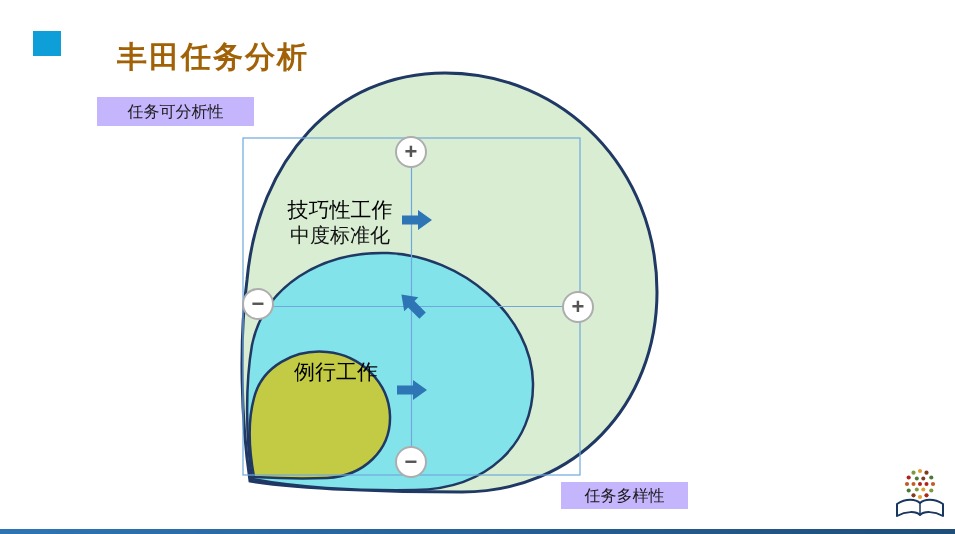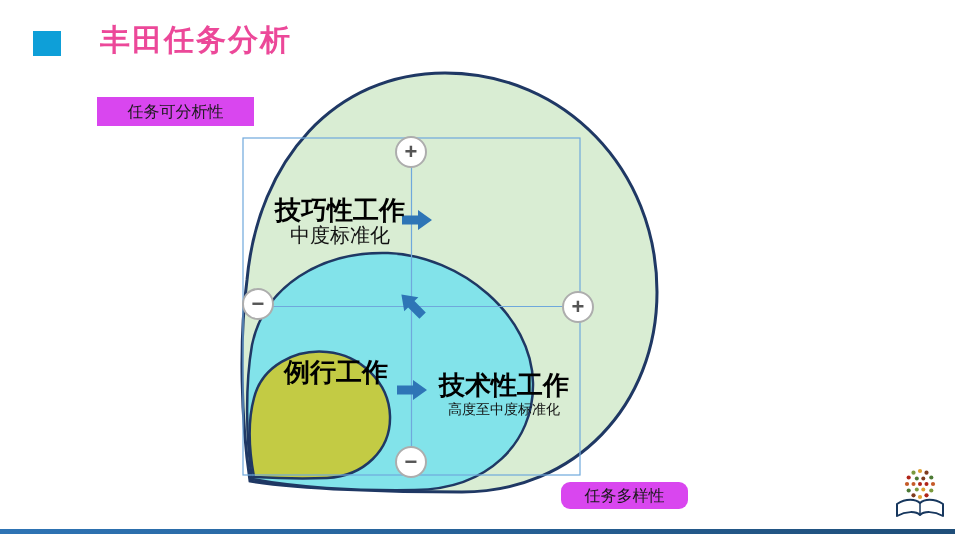--- a/index.html
+++ b/index.html
@@ -4,44 +4,44 @@
 <style>
   html,body{margin:0;padding:0;background:#fff;}
   .slide{
     position:relative;width:955px;height:534px;background:#ffffff;
     font-family:"Liberation Sans",sans-serif;overflow:hidden;
   }
   
   .title-bullet{position:absolute;left:33px;top:31px;width:28px;height:25px;background:#0E9FD8;}
   .page-title{
     position:absolute;left:100px;top:20px;font-size:30px;font-weight:700;
-    color:#ec4899;letter-spacing:2px;margin:0;
+    color:#a16207;letter-spacing:2px;margin:17px;
   }
   
   .tag{
-    position:absolute;background:#d946ef;color:#1a1a1a;font-size:16px;
+    position:absolute;background:#c4b5fd;color:#1a1a1a;font-size:16px;
     text-align:center;line-height:29px;
   }
   .tag-analyzability{left:97px;top:97px;width:157px;height:29px;}
-  .tag-variety{left:561px;top:482px;width:127px;height:27px;line-height:27px;border-radius:9px;}
+  .tag-variety{left:561px;top:482px;width:127px;height:27px;line-height:27px;}
   
   .diagram-svg{position:absolute;left:0;top:0;width:955px;height:534px;}
   
   .sign-circle{
     position:absolute;width:32px;height:32px;border-radius:50%;
     background:#ffffff;border:2px solid #ADADAD;box-sizing:border-box;
     color:#555555;font-size:22px;font-weight:700;text-align:center;line-height:27px;
   }
   .sign-top{left:395px;top:136px;}
   .sign-left{left:242px;top:288px;}
   .sign-right{left:562px;top:291px;}
   .sign-bottom{left:395px;top:446px;}
   
   .quadrant{position:absolute;text-align:center;transform:translateX(-50%);white-space:nowrap;}
-  .quadrant .q-title{font-size:26px;font-weight:700;color:#000;line-height:26px;text-align:center;}
+  .quadrant .q-title{font-size:21px;font-weight:400;color:#000;line-height:26px;text-align:center;}
   .quadrant .q-sub{font-size:20px;color:#111;line-height:25px;}
   .quadrant .q-sub.small{font-size:14px;line-height:22px;}
   .q-skilled{left:340px;top:197px;}
   .q-nonroutine{left:500px;top:197px;}
   .q-routine{left:336px;top:359px;}
   .q-technical{left:504px;top:372px;}
   
   .brand-logo{position:absolute;left:890px;top:466px;}
   
   .bottom-bar{
@@ -90,24 +90,20 @@
 
   <div class="quadrant q-skilled">
     <div class="q-title">技巧性工作</div>
     <div class="q-sub">中度标准化</div>
   </div>
   <div class="quadrant q-nonroutine">
   </div>
   <div class="quadrant q-routine">
     <div class="q-title">例行工作</div>
   </div>
-  <div class="quadrant q-technical">
-    <div class="q-title">技术性工作</div>
-    <div class="q-sub small">高度至中度标准化</div>
-  </div>
 
   <svg class="brand-logo" width="60" height="56" viewBox="0 0 60 56">
     <g>
       <circle cx="43" cy="18" r="2.1" fill="#C55A28"></circle>
       <circle cx="41.3" cy="24.5" r="2.1" fill="#7A9A3D"></circle>
       <circle cx="36.5" cy="29.3" r="2.1" fill="#B02418"></circle>
       <circle cx="30" cy="31" r="2.1" fill="#DD9F33"></circle>
       <circle cx="23.5" cy="29.3" r="2.1" fill="#7E3B1E"></circle>
       <circle cx="18.7" cy="24.5" r="2.1" fill="#4C7A35"></circle>
       <circle cx="17" cy="18" r="2.1" fill="#C55A28"></circle>

